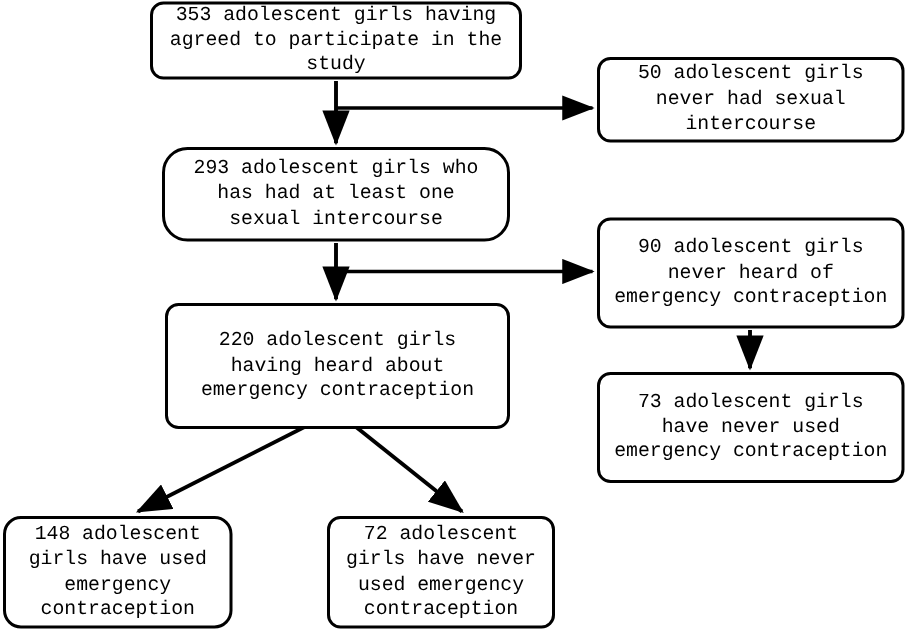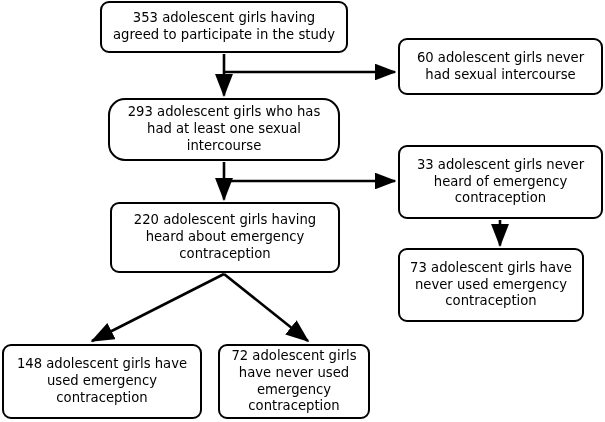--- a/index.html
+++ b/index.html
@@ -35,29 +35,30 @@
     text-align: center;
     color: #000000;
     font-size: 13.2px;
     line-height: 1.28;
     padding: 2px 8px;
     z-index: 2;
   }
   .node span {
     display: block;
     width: 100%;
+    font-family: Liberation Mono, monospace;
   }
   
   #node-enrolled      { left: 100px; top: 1px;   width: 248px; height: 52px;  }
   #node-no-intercourse{ left: 398px; top: 38px;  width: 205px; height: 57px;  }
   #node-intercourse   { left: 108px; top: 98px;  width: 232px; height: 63px; border-radius: 17px;  }
   #node-never-heard   { left: 398px; top: 145px; width: 205px; height: 74px;  }
-  #node-heard         { left: 110px; top: 202px; width: 230px; height: 71px;  }
-  #node-nh-never-used { left: 398px; top: 248px; width: 186px; height: 74px;  }
-  #node-used          { left: 2px;   top: 344px; width: 200px; height: 75px;  }
+  #node-heard         { left: 110px; top: 202px; width: 230px; height: 84px;  }
+  #node-nh-never-used { left: 398px; top: 248px; width: 205px; height: 74px;  }
+  #node-used          { left: 2px;   top: 344px; width: 153px; height: 75px; border-radius: 12px;  }
   #node-never-used    { left: 218px; top: 344px; width: 152px; height: 75px;  }
 </style>
 </head>
 <body>
 
 <div id="canvas">
 
   <svg id="edges" viewBox="0 0 605 422" width="605" height="422" xmlns="http://www.w3.org/2000/svg">
     <defs>
       <marker id="arrowhead" markerWidth="9" markerHeight="7" refX="8.4" refY="3.5" orient="auto" markerUnits="strokeWidth">
@@ -92,29 +93,29 @@
     <g>
       <line x1="224" y1="274" x2="308" y2="341" stroke="#000000" stroke-width="2.6" marker-end="url(#arrowhead)"></line>
     </g>
   </svg>
 
   <div class="node" id="node-enrolled">
     <span>353 adolescent girls having agreed to participate in the study</span>
   </div>
 
   <div class="node" id="node-no-intercourse">
-    <span>60 adolescent girls never had sexual intercourse</span>
+    <span>50 adolescent girls never had sexual intercourse</span>
   </div>
 
   <div class="node" id="node-intercourse">
     <span>293 adolescent girls who has had at least one sexual intercourse</span>
   </div>
 
   <div class="node" id="node-never-heard">
-    <span>33 adolescent girls never heard of emergency contraception</span>
+    <span>90 adolescent girls never heard of emergency contraception</span>
   </div>
 
   <div class="node" id="node-heard">
     <span>220 adolescent girls having heard about emergency contraception</span>
   </div>
 
   <div class="node" id="node-nh-never-used">
     <span>73 adolescent girls have never used emergency contraception</span>
   </div>
 

